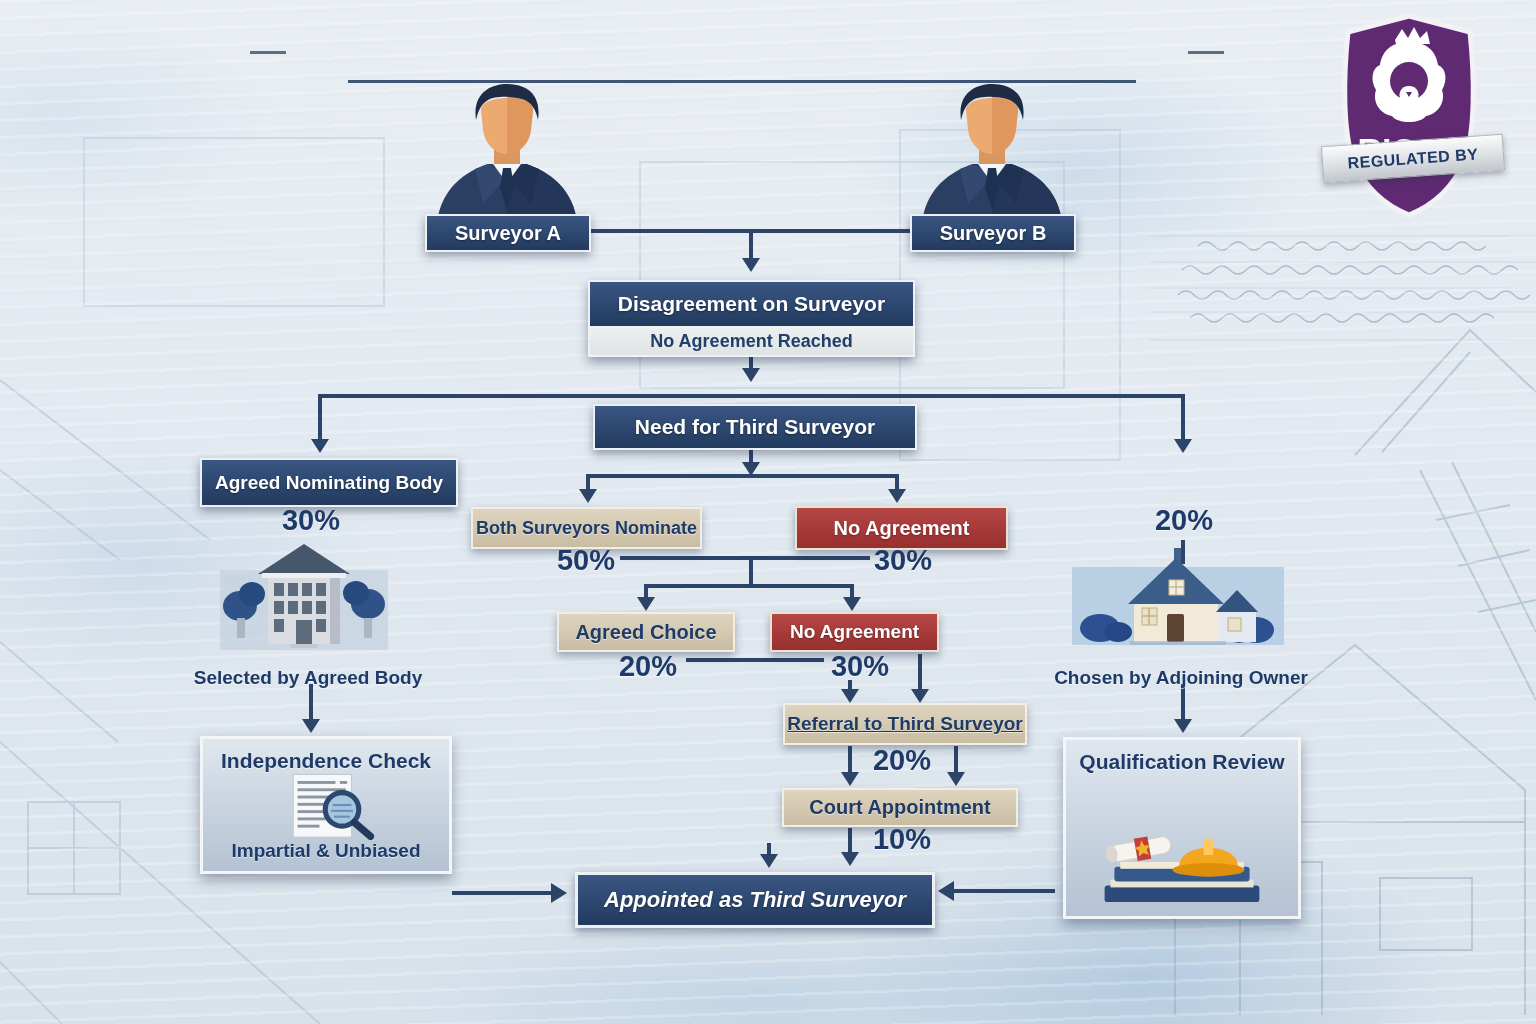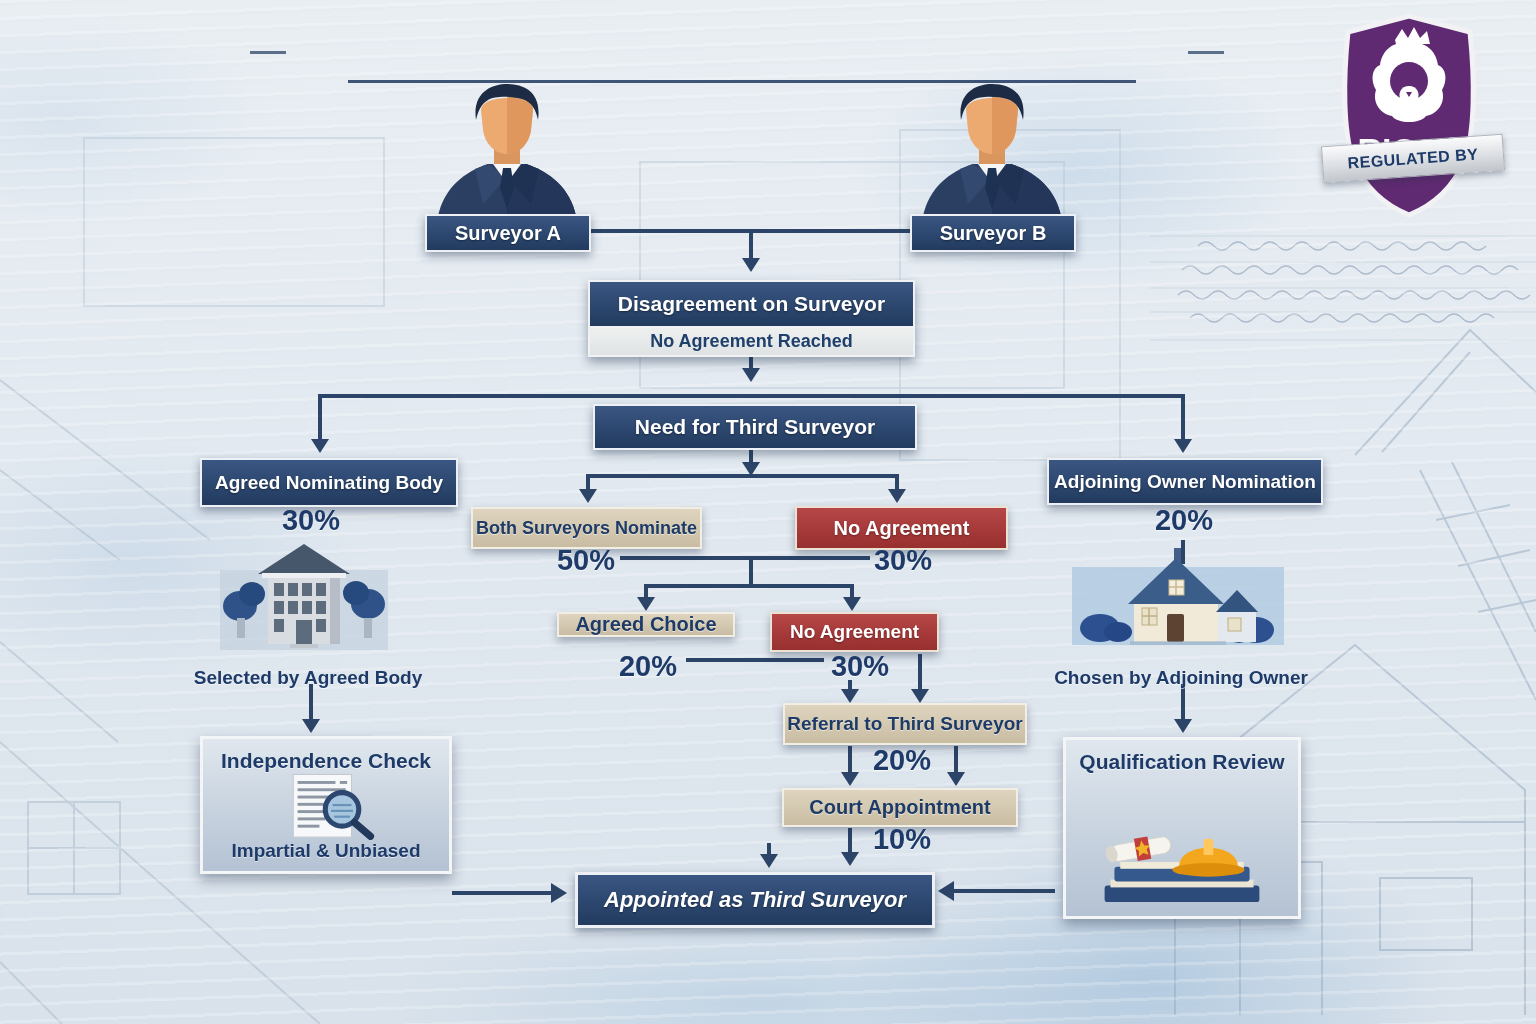--- a/index.html
+++ b/index.html
@@ -217,36 +217,35 @@
   <div class="dz-wrap" style="left:588px;top:280px;width:327px;">
     <div class="dz-top">Disagreement on Surveyor</div>
     <div class="dz-sub">No Agreement Reached</div>
   </div>
 
   <div class="box box-navy" style="left:593px;top:404px;width:324px;height:46px;font-size:21px;">Need for Third Surveyor</div>
 
   <div class="box box-navy" style="left:177px;top:458px;width:258px;height:49px;font-size:19px;margin-left:23px;">Agreed Nominating Body</div>
   <div class="pct" style="left:311px;top:504px;">30%</div>
 
-  <div class="box box-navy" style="left:1047px;top:458px;width:276px;height:47px;font-size:19px;">Adjoining Owner Nomination</div>
   <div class="pct" style="left:1184px;top:504px;">20%</div>
 
   <div class="box box-tan" style="left:471px;top:507px;width:231px;height:42px;font-size:18px;">Both Surveyors Nominate</div>
   <div class="pct" style="left:586px;top:544px;">50%</div>
 
   <div class="box box-red" style="left:795px;top:506px;width:213px;height:44px;font-size:20px;">No Agreement</div>
   <div class="pct" style="left:903px;top:544px;">30%</div>
 
-  <div class="box box-tan" style="left:557px;top:612px;width:178px;height:25px;font-size:20px;">Agreed Choice</div>
+  <div class="box box-tan" style="left:557px;top:612px;width:178px;height:40px;font-size:20px;">Agreed Choice</div>
   <div class="pct" style="left:648px;top:650px;">20%</div>
 
   <div class="box box-red" style="left:770px;top:612px;width:169px;height:40px;font-size:19px;">No Agreement</div>
   <div class="pct" style="left:860px;top:650px;">30%</div>
 
-  <div class="box box-tan" style="left:783px;top:703px;width:244px;height:42px;font-size:19px;">Referral to Third Surveyor</div>
+  <div class="box box-tan" style="left:783px;top:703px;width:244px;height:42px;font-size:19px;text-decoration:underline;">Referral to Third Surveyor</div>
   <div class="pct" style="left:902px;top:744px;">20%</div>
 
   <div class="box box-tan" style="left:782px;top:788px;width:236px;height:39px;font-size:20px;">Court Appointment</div>
   <div class="pct" style="left:902px;top:823px;">10%</div>
 
   <div class="box box-navy" style="left:575px;top:872px;width:360px;height:56px;font-size:22px;border-width:3px;font-style:italic;">Appointed as Third Surveyor</div>
 
   <svg class="figure" style="left:218px;top:540px;" width="172" height="112" viewBox="0 0 172 112">
     <rect x="2" y="30" width="168" height="80" fill="#c6d3e0" opacity=".8"></rect>
     <ellipse cx="22" cy="66" rx="17" ry="15" fill="#2f5389"></ellipse>

